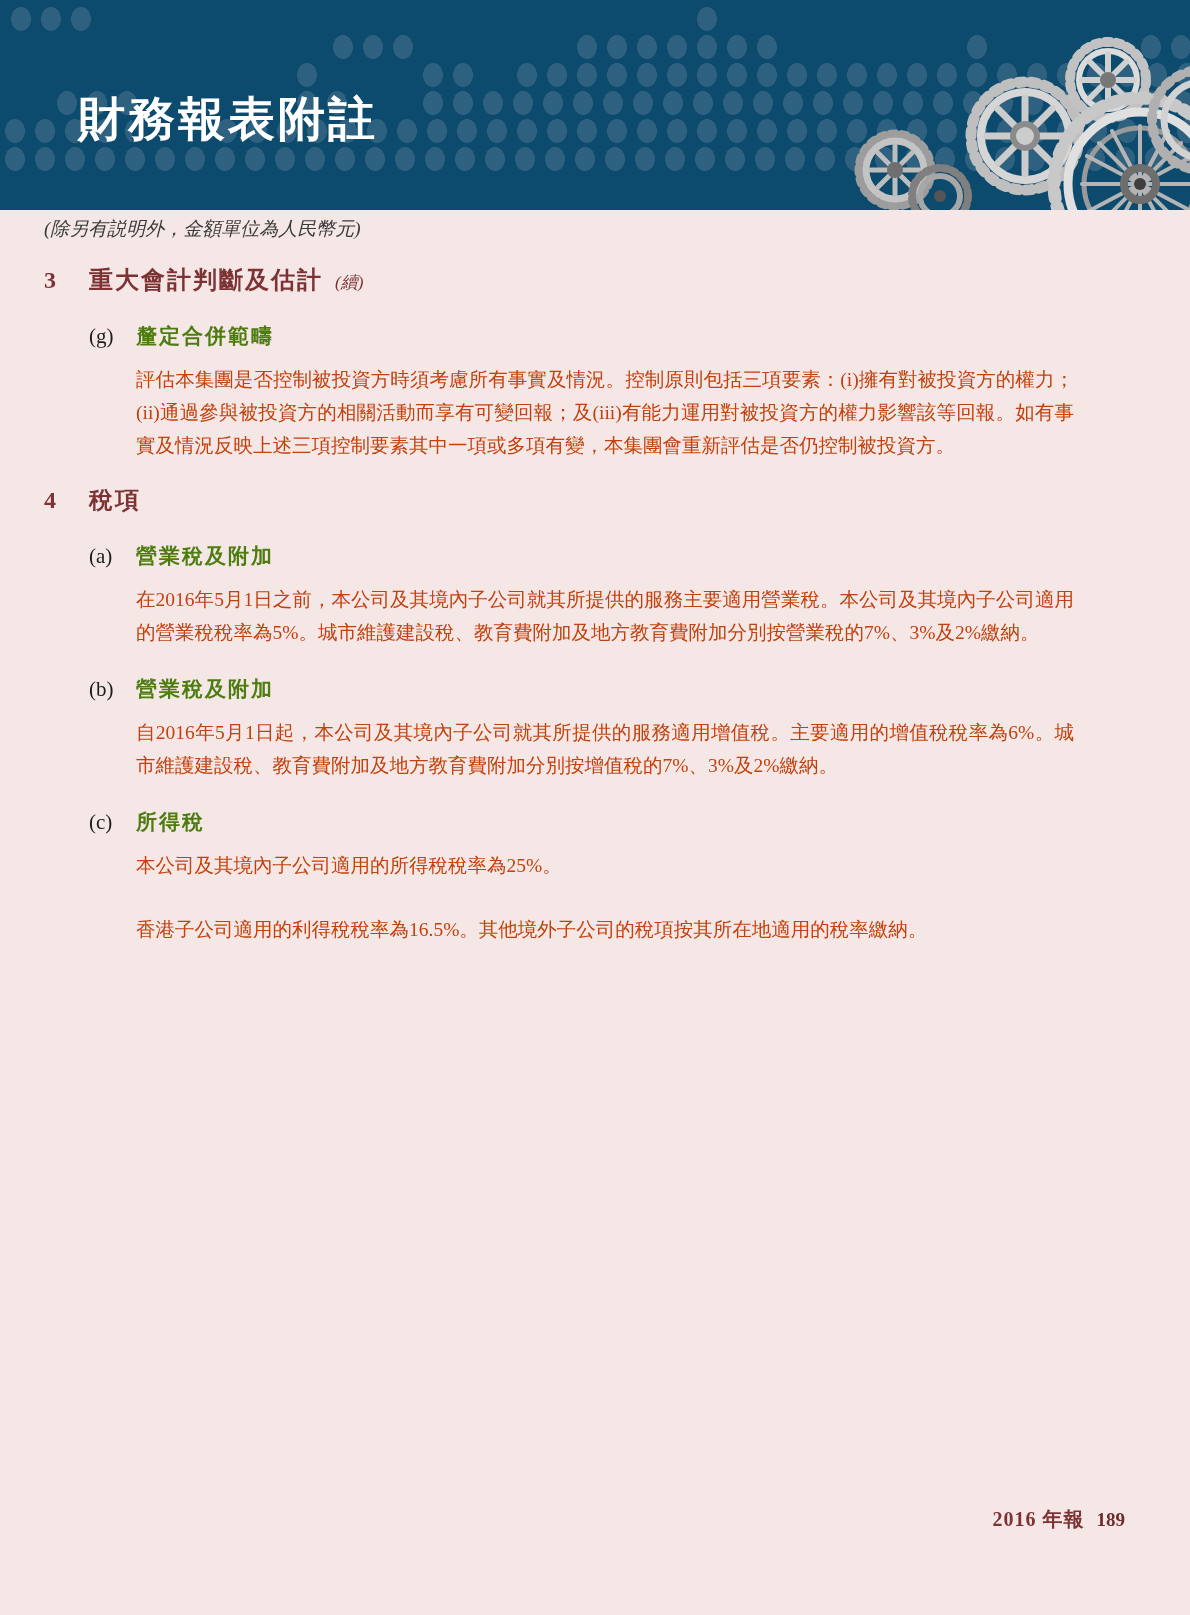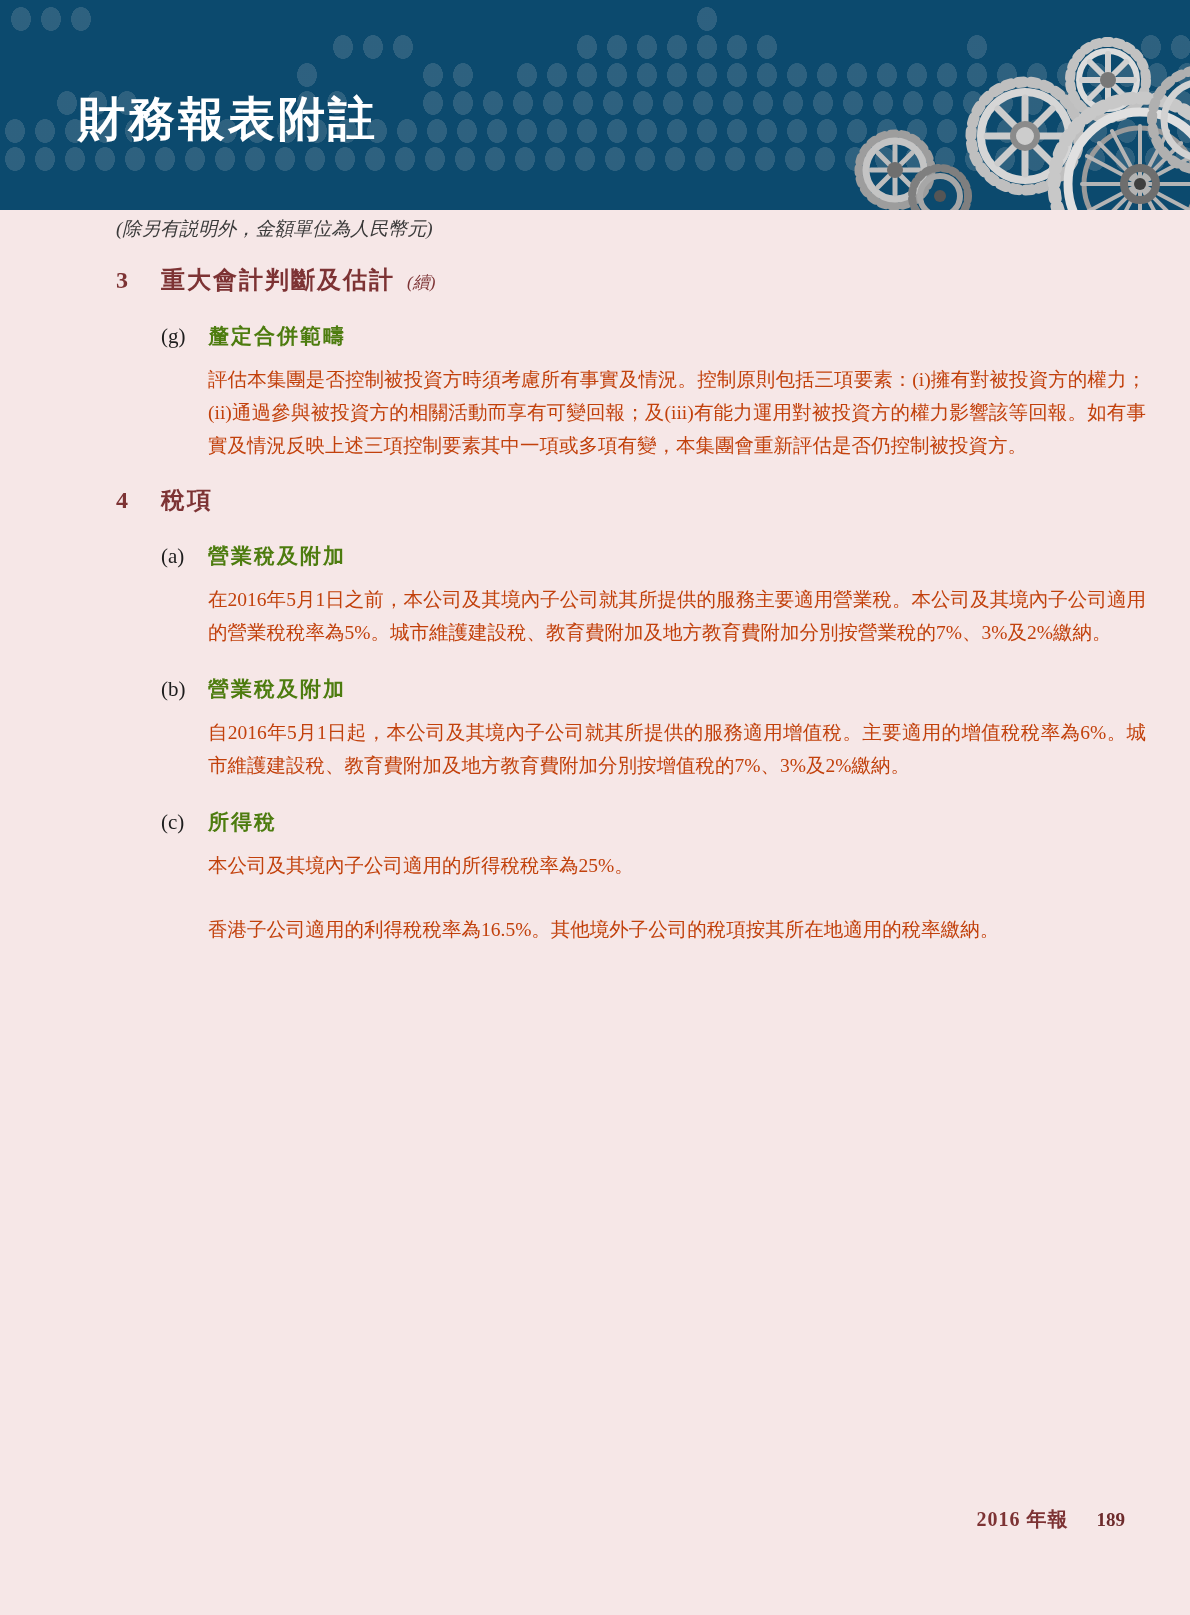--- a/index.html
+++ b/index.html
@@ -25,21 +25,21 @@
     background-repeat:repeat-x;
   }
   .banner-title{
     position:absolute;left:78px;top:96px;
     font-size:47px;font-weight:700;color:#ffffff;
     letter-spacing:3px;line-height:1;
     margin:0;
   }
   .gears{position:absolute;right:0;bottom:-4px;}
   
-  .content{padding:0 116px;}
+  .content{padding:0 44px;}
   .subtitle{
     margin:6px 0 0 0;
     font-style:italic;
     font-size:19px;color:#3a3a3a;
     line-height:26px;
   }
   .section{margin-top:20px;}
   .sec-head{display:flex;align-items:baseline;margin-top:22px;}
   .sec-num{
     width:45px;flex:0 0 45px;
@@ -68,21 +68,21 @@
     margin:13px 0 0 0;
     width:938px;
     font-size:19.5px;line-height:33px;
     text-align:justify;
     color:#c2410c;
   }
   .para + .para{margin-top:31px;}
   
   .footer{
     position:absolute;top:1506px;right:65px;
-    display:flex;align-items:baseline;gap:28px;
+    display:flex;align-items:baseline;gap:12px;
   }
   .footer-year{font-size:20px;font-weight:700;color:#7d3334;letter-spacing:1px;}
   .footer-page{font-size:19px;font-weight:700;color:#6d2b2c;}
 </style>
 </head>
 <body>
 
 <header class="banner">
 
   <div>

